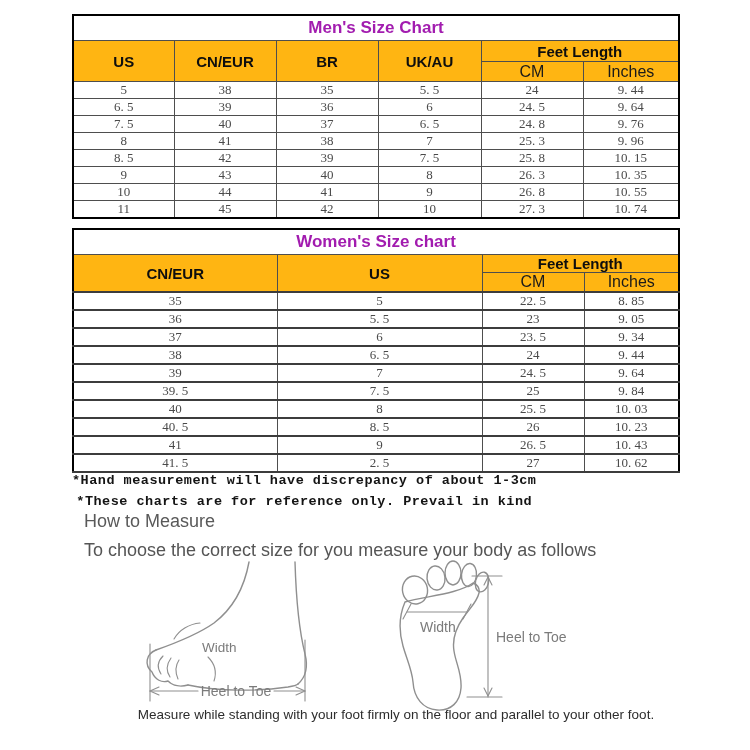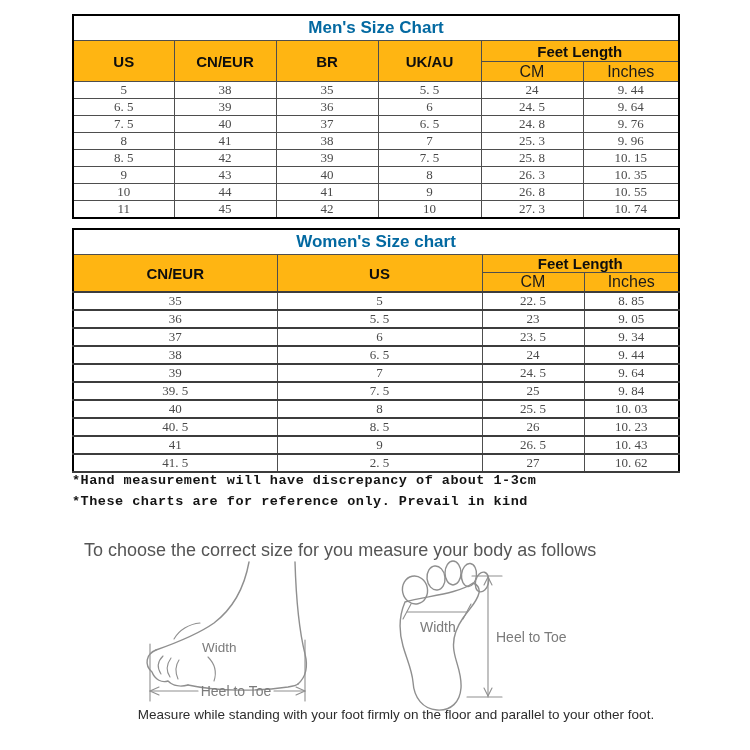--- a/index.html
+++ b/index.html
@@ -4,40 +4,40 @@
 <style>
   html,body{margin:0;padding:0;background:#fff;}
   .canvas{position:relative;width:750px;height:750px;background:#fff;overflow:hidden;
           font-family:"Liberation Sans",sans-serif;}
 
   
   .size-table{position:absolute;border-collapse:collapse;table-layout:fixed;
               border:2px solid #000;background:#fff;}
   .size-table th,.size-table td{border:1px solid #4e4e4e;text-align:center;
               vertical-align:middle;padding:0;overflow:hidden;white-space:nowrap;}
-  .title-cell{height:24px;font-weight:bold;font-size:17px;color:#0369a1;background:#fff;
+  .title-cell{height:24px;font-weight:bold;font-size:17px;color:#a21caf;background:#fff;
               border:1px solid #1c1c1c;}
   .h-main{background:#FFB512;font-weight:bold;font-size:15px;color:#0e0e0e;
           border:1px solid #1c1c1c;}
   .h-feet{height:20px;}
   .h-sub{background:#FFB512;font-weight:normal;font-size:16px;color:#1a1a1a;
          border:1px solid #1c1c1c;height:19px;}
   tr.data td{font-family:"Liberation Serif",serif;font-size:13px;color:#4a4a4a;}
   .men{left:72px;top:14px;}
   .men tr.data td{height:15px;}
   .women{left:72px;top:228px;}
   .women .h-feet{height:17px;}
   .women .h-sub{height:16px;}
   .women tr.data td{height:15px;border-top-width:2px;border-bottom-width:2px;
                     border-top-color:#3c3c3c;border-bottom-color:#3c3c3c;}
 
   
   .notes{position:absolute;left:72px;top:470px;font-family:"Liberation Mono",monospace;
          font-weight:bold;font-size:13.5px;color:#141414;line-height:21px;
-         letter-spacing:.5px;}
+         letter-spacing:.5px;text-align:center;}
   .htm-heading{position:absolute;left:84px;top:511px;font-size:18px;color:#595959;}
   .htm-sub{position:absolute;left:84px;top:540px;font-size:18px;color:#555;}
   .caption{position:absolute;left:76px;top:707px;width:640px;text-align:center;
            font-size:13.5px;color:#2d2d2d;}
 
   
   .diagram{position:absolute;}
   .d-side{left:145px;top:560px;}
   .d-top{left:398px;top:555px;}
   .diagram path,.diagram line,.diagram ellipse,.diagram polyline{
@@ -222,20 +222,21 @@
           <td>10. 62</td>
         </tr>
       </tbody>
     </table>
 
   <div class="notes">
     <div>*Hand measurement will have discrepancy of about 1-3cm</div>
     <div>*These charts are for reference only. Prevail in kind</div>
   </div>
 
+  <div class="htm-heading">How to Measure</div>
   <div class="htm-sub">To choose the correct size for you measure your body as follows</div>
 
   <svg class="diagram d-side" width="235" height="148" viewBox="0 0 235 148">
     <path d="M 104 2 C 100 24, 90 47, 69 63 C 52 75, 28 84, 11 90"></path>
     <path d="M 150 2 C 151 36, 154 70, 160 94 C 163 106, 162 116, 153 124"></path>
     <path d="M 11 90 C 1 94, -1 105, 7 112 C 10 120, 17 123, 23 121 C 28 126, 36 127, 43 125"></path>
     <path class="thin" d="M 18 96 C 12 102, 12 108, 16 114"></path>
     <path class="thin" d="M 26 98 C 21 105, 21 111, 25 117"></path>
     <path class="thin" d="M 34 100 C 30 106, 30 112, 33 119"></path>
     <path d="M 43 125 C 75 132, 115 131, 143 127 C 149 126, 152 125, 153 124"></path>

